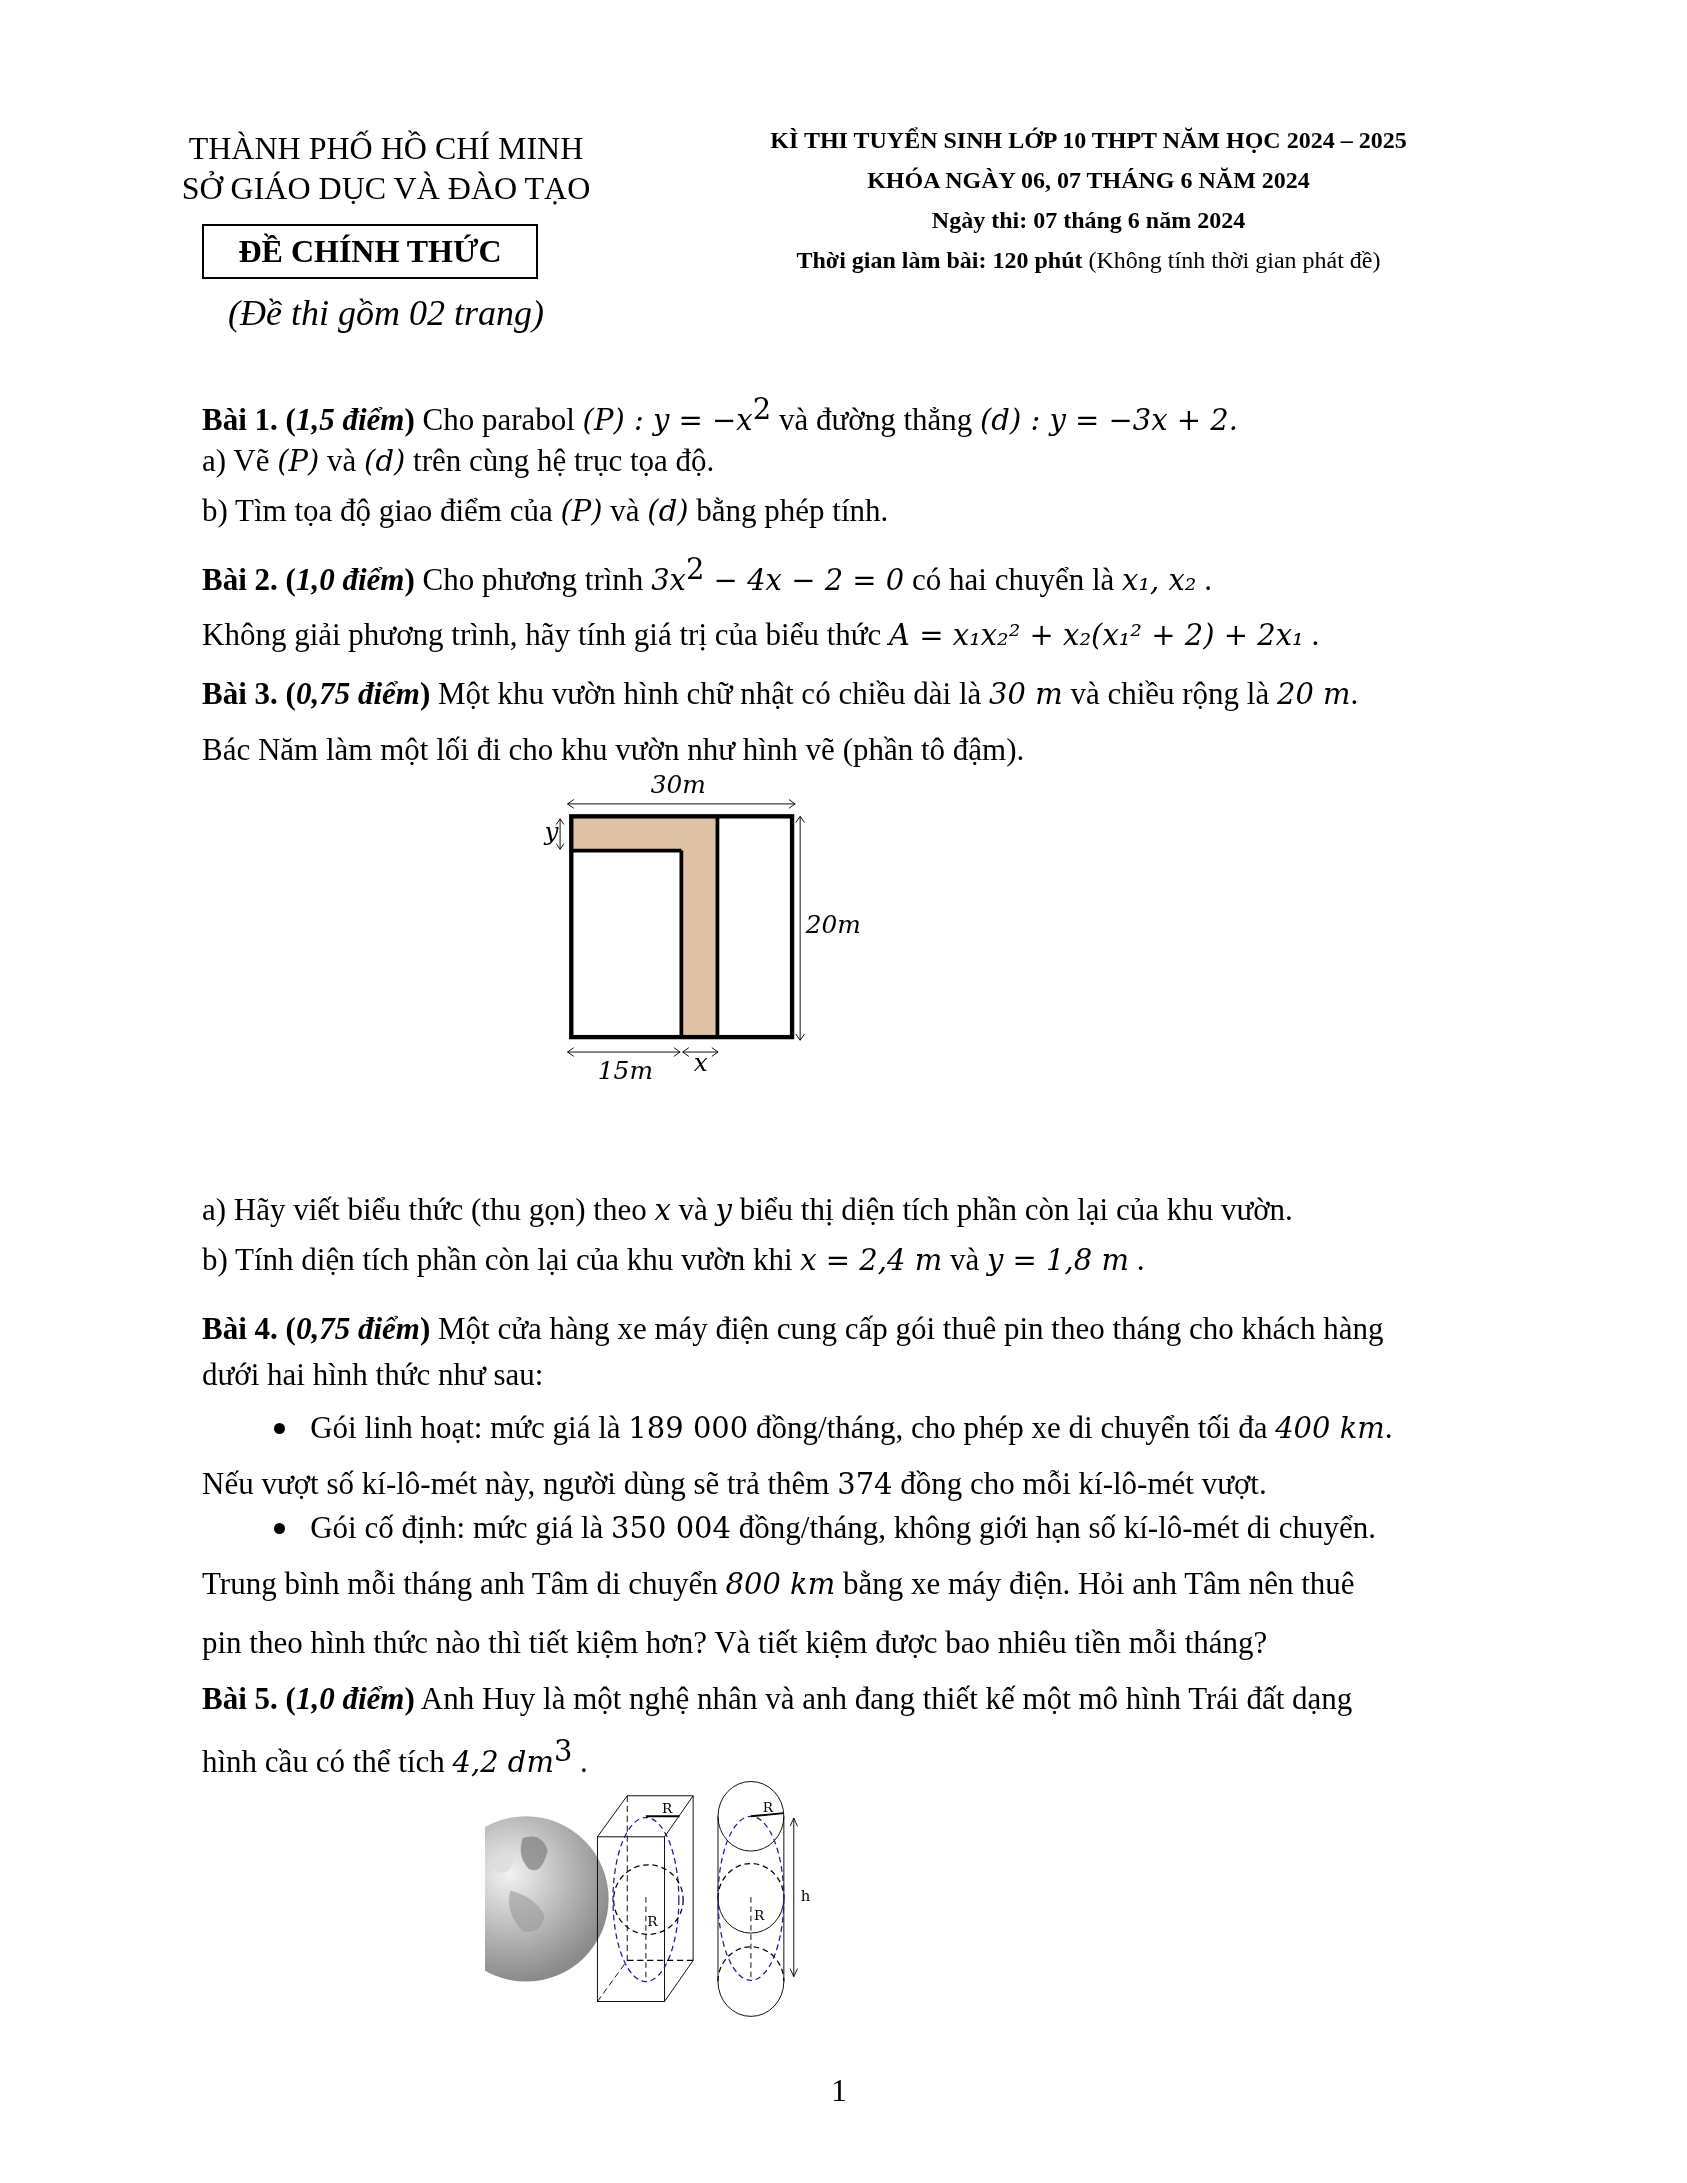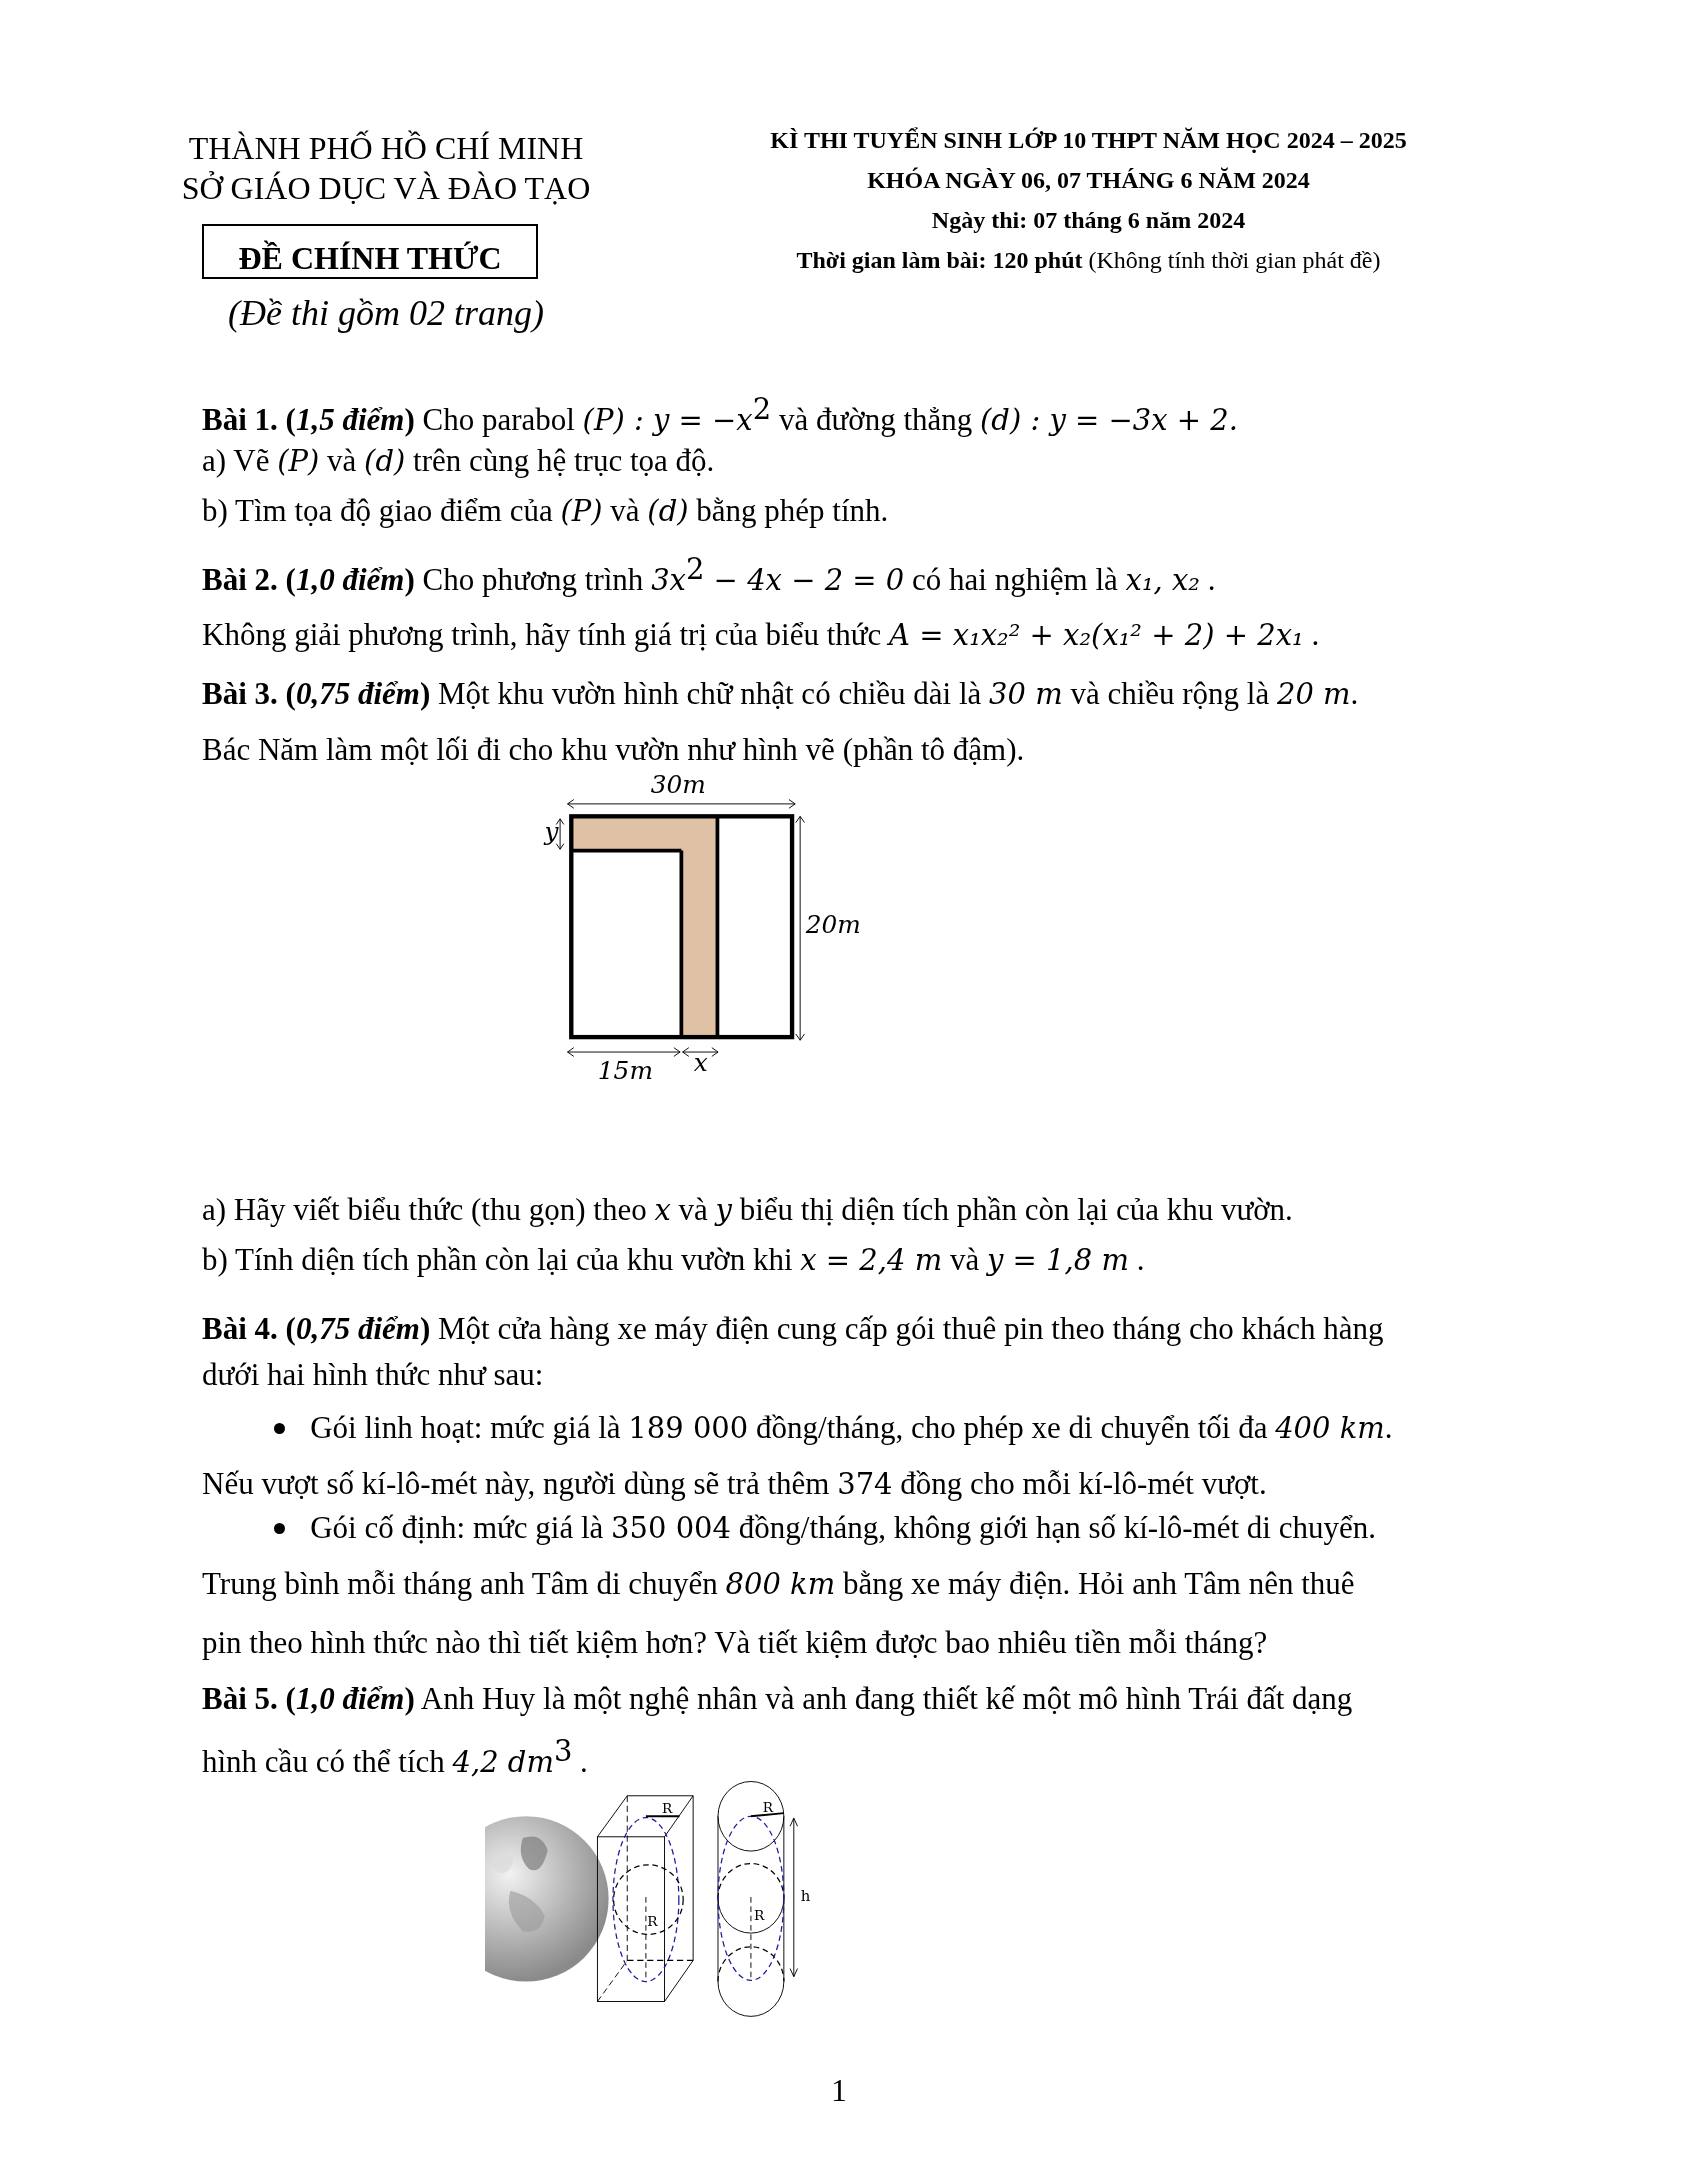--- a/index.html
+++ b/index.html
@@ -1,20 +1,20 @@
 <!DOCTYPE html>
 <html style="font-size:10px"><head>
 <meta charset="utf-8">
 <style>
   html, body { margin: 0; padding: 0; background: #ffffff; }
   body { width: 1687px; height: 2183px; position: relative; font-family: "Liberation Serif", "DejaVu Serif", serif; color: #000; overflow: hidden; }
   .abs { position: absolute; }
   .hdr-left { left: 156px; top: 128px; width: 460px; text-align: center; font-size: 32px; line-height: 40px; }
   .hdr-right { left: 628px; top: 120px; width: 921px; text-align: center; font-size: 24px; line-height: 40px; font-weight: bold; }
-  .official-box { left: 202px; top: 224px; width: 336px; height: 55px; border: 2.5px solid #000; box-sizing: border-box; display: flex; align-items: flex-end; justify-content: center; font-weight: bold; font-size: 32px; }
+  .official-box { left: 202px; top: 224px; width: 336px; height: 55px; border: 2.5px solid #000; box-sizing: border-box; display: flex; align-items: center; justify-content: center; font-weight: bold; font-size: 32px; }
   .pages-note { left: 156px; top: 292px; width: 460px; text-align: center; font-size: 36px; font-style: italic; }
   .line { position: absolute; left: 202px; font-size: 31px; line-height: 37px; white-space: nowrap; }
   .b { font-weight: bold; }
   .bi { font-weight: bold; font-style: italic; }
   .m { font-style: italic; font-family: "DejaVu Serif", serif; font-size: 29px; }
   .mn { font-family: "DejaVu Serif", serif; font-size: 29px; }
   sup, sub { font-size: 17.4px; }
   .bullet-line { left: 274px; }
   .dot { display: inline-block; width: 11.2px; height: 11.2px; border-radius: 50%; background: #000; margin-right: 25px; vertical-align: middle; position: relative; top: -2.5px; }
   .page-num { left: 831px; top: 2072px; font-size: 32px; }
@@ -44,21 +44,21 @@
   <span class="b">Bài 1.</span><span class="b"> (</span><span class="bi">1,5 điểm</span><span class="b">)</span><span> Cho parabol </span><span class="m">(P)</span><span class="m"> : y = −x</span><sup class="mn">2</sup><span> và đường thẳng </span><span class="m">(d)</span><span class="m"> : y = −3x + 2.</span>
 </div>
 <div class="line" style="top:442px">
   <span>a)  Vẽ </span><span class="m">(P)</span><span> và </span><span class="m">(d)</span><span> trên cùng hệ trục tọa độ.</span>
 </div>
 <div class="line" style="top:492px">
   <span>b)  Tìm tọa độ giao điểm của </span><span class="m">(P)</span><span> và </span><span class="m">(d)</span><span> bằng phép tính.</span>
 </div>
 
 <div class="line" style="top:551px">
-  <span class="b">Bài 2.</span><span class="b"> (</span><span class="bi">1,0 điểm</span><span class="b">)</span><span> Cho phương trình </span><span class="m">3x</span><sup class="mn">2</sup><span class="m"> − 4x − 2 = 0</span><span> có hai nghiệm là </span><span class="m">x₁, x₂</span><span> .</span>
+  <span class="b">Bài 2.</span><span class="b"> (</span><span class="bi">1,0 điểm</span><span class="b">)</span><span> Cho phương trình </span><span class="m">3x</span><sup class="mn">2</sup><span class="m"> − 4x − 2 = 0</span><span> có hai chuyển là </span><span class="m">x₁, x₂</span><span> .</span>
 </div>
 <div class="line" style="top:616px">
   <span>Không giải phương trình, hãy tính giá trị của biểu thức </span><span class="m">A = x₁x₂² + x₂(x₁² + 2) + 2x₁</span><span> .</span>
 </div>
 
 <div class="line" style="top:675px">
   <span class="b">Bài 3.</span><span class="b"> (</span><span class="bi">0,75 điểm</span><span class="b">)</span><span> Một khu vườn hình chữ nhật có chiều dài là </span><span class="m">30 m</span><span> và chiều rộng là </span><span class="m">20 m</span><span>.</span>
 </div>
 <div class="line" style="top:731px">Bác Năm làm một lối đi cho khu vườn như hình vẽ (phần tô đậm).</div>
 

